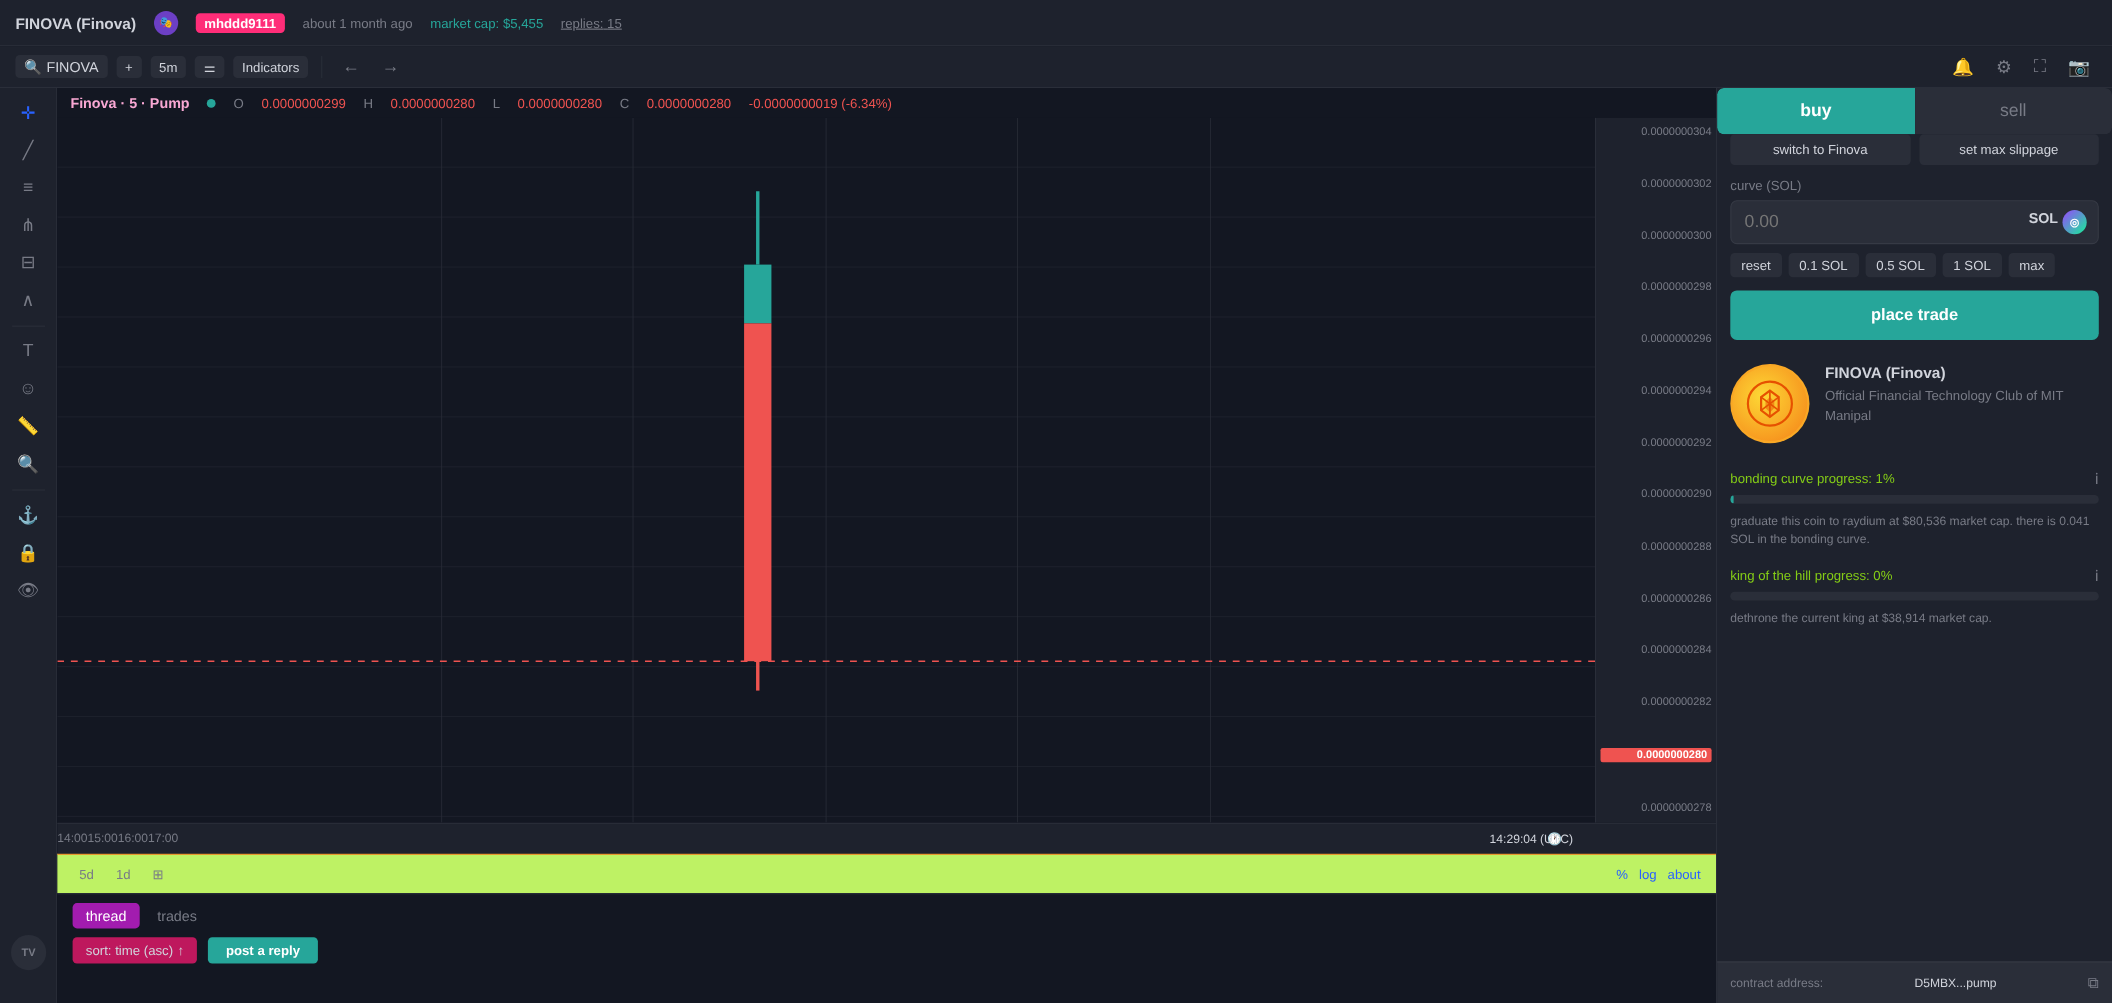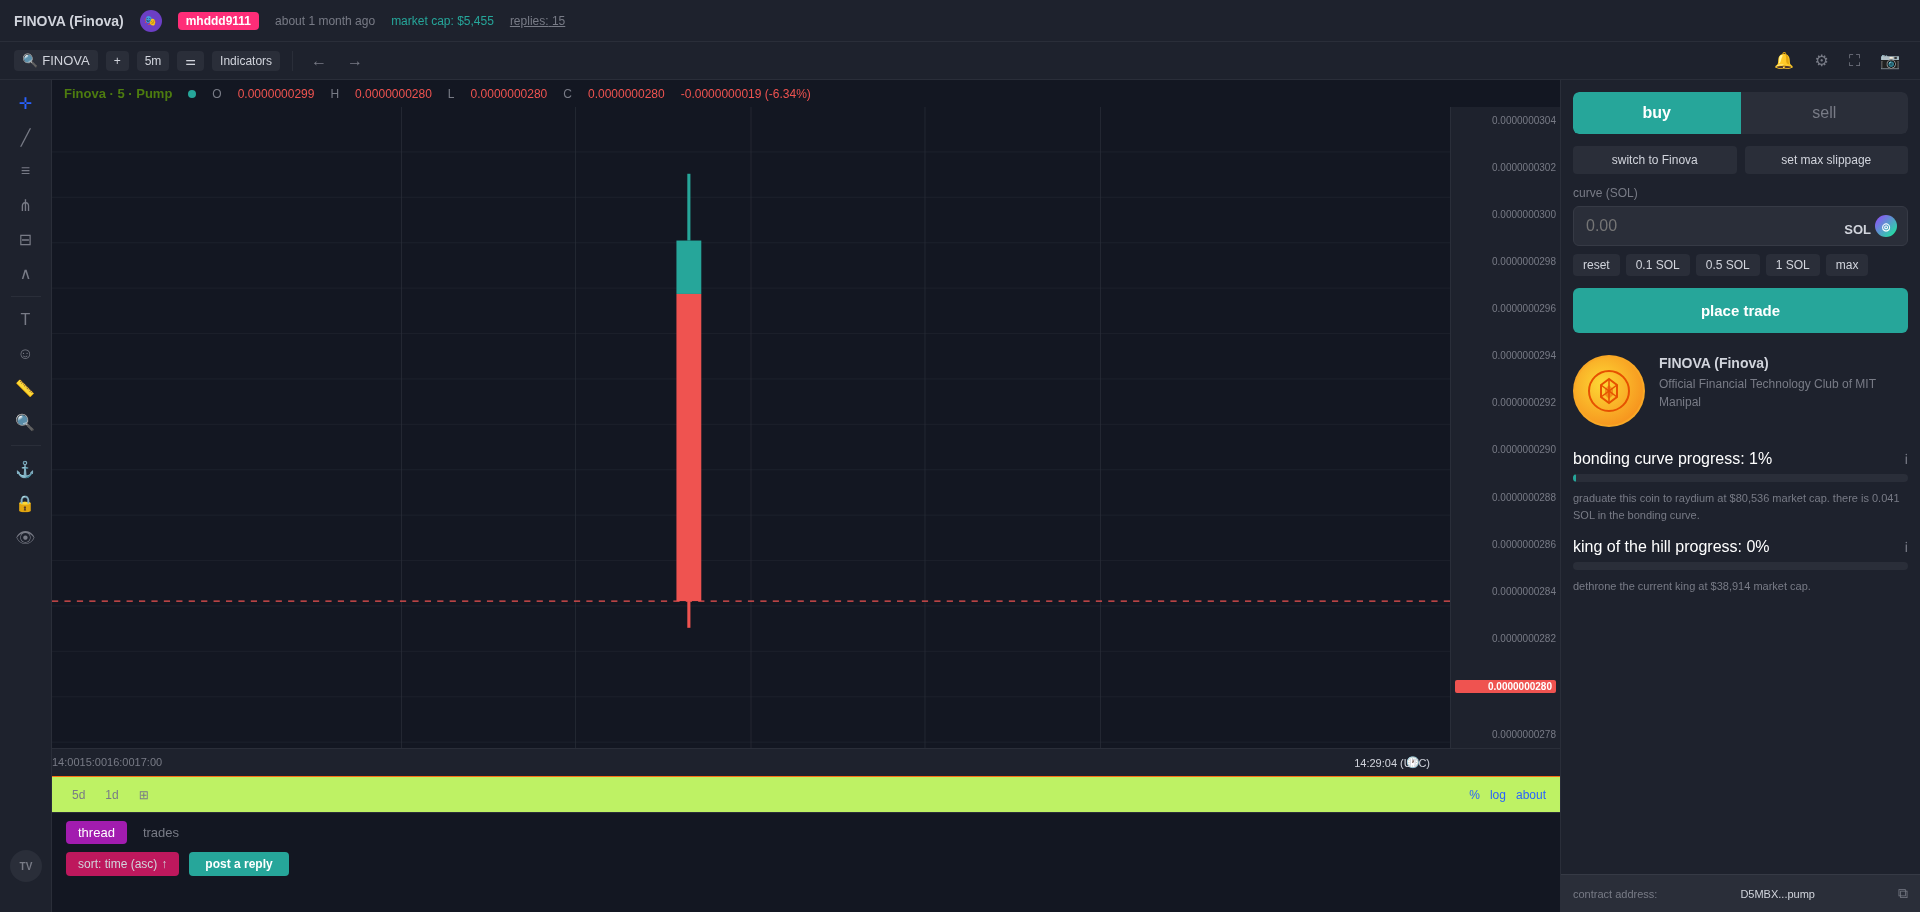--- a/index.html
+++ b/index.html
@@ -144,21 +144,21 @@
       display: flex;
       align-items: center;
       gap: 16px;
       padding: 6px 12px;
       font-size: 12px;
       flex-shrink: 0;
     }
     .chart-title {
       font-size: 13px;
       font-weight: 600;
-      color: #4d7c0f;
+      color: #f9a8d4;
     }
     .price-dot {
       width: 8px; height: 8px;
       border-radius: 50%;
       background: #26a69a;
       display: inline-block;
     }
     .ohlc-label { color: #787b86; }
     .ohlc-value { color: #ef5350; }
     .price-change { color: #ef5350; }
@@ -327,21 +327,20 @@
       display: flex;
       flex-direction: column;
       flex-shrink: 0;
       overflow-y: auto;
     }
     .right-panel::-webkit-scrollbar { width: 4px; }
     .right-panel::-webkit-scrollbar-thumb { background: #2a2e39; border-radius: 2px; }
 
     .buy-sell-tabs {
       display: flex;
-      margin: 12px;
       border-radius: 6px;
       overflow: hidden;
     }
     .buy-tab {
       flex: 1;
       padding: 12px;
       background: #26a69a;
       border: none;
       color: #fff;
       font-size: 16px;
@@ -393,21 +392,21 @@
       flex: 1;
       background: none;
       border: none;
       color: #787b86;
       font-size: 16px;
       padding: 10px 12px;
       outline: none;
     }
     .sol-badge {
       display: flex;
-      align-items: flex-end;
+      align-items: flex-start;
       gap: 4px;
       padding: 0 10px;
       color: #d1d4dc;
       font-size: 13px;
       font-weight: 600;
     }
     .sol-icon {
       width: 22px; height: 22px;
       border-radius: 50%;
       background: linear-gradient(135deg, #9945ff, #14f195);
@@ -480,22 +479,22 @@
     .progress-section {
       padding: 8px 12px 14px;
     }
     .progress-row {
       display: flex;
       align-items: center;
       justify-content: space-between;
       margin-bottom: 6px;
     }
     .progress-label {
-      font-size: 16px;
-      color: #ffffff;
+      font-size: 12px;
+      color: #84cc16;
     }
     .progress-info-icon {
       color: #787b86;
       font-size: 14px;
       cursor: pointer;
     }
     .progress-bar {
       height: 8px;
       background: #2a2e39;
       border-radius: 4px;

